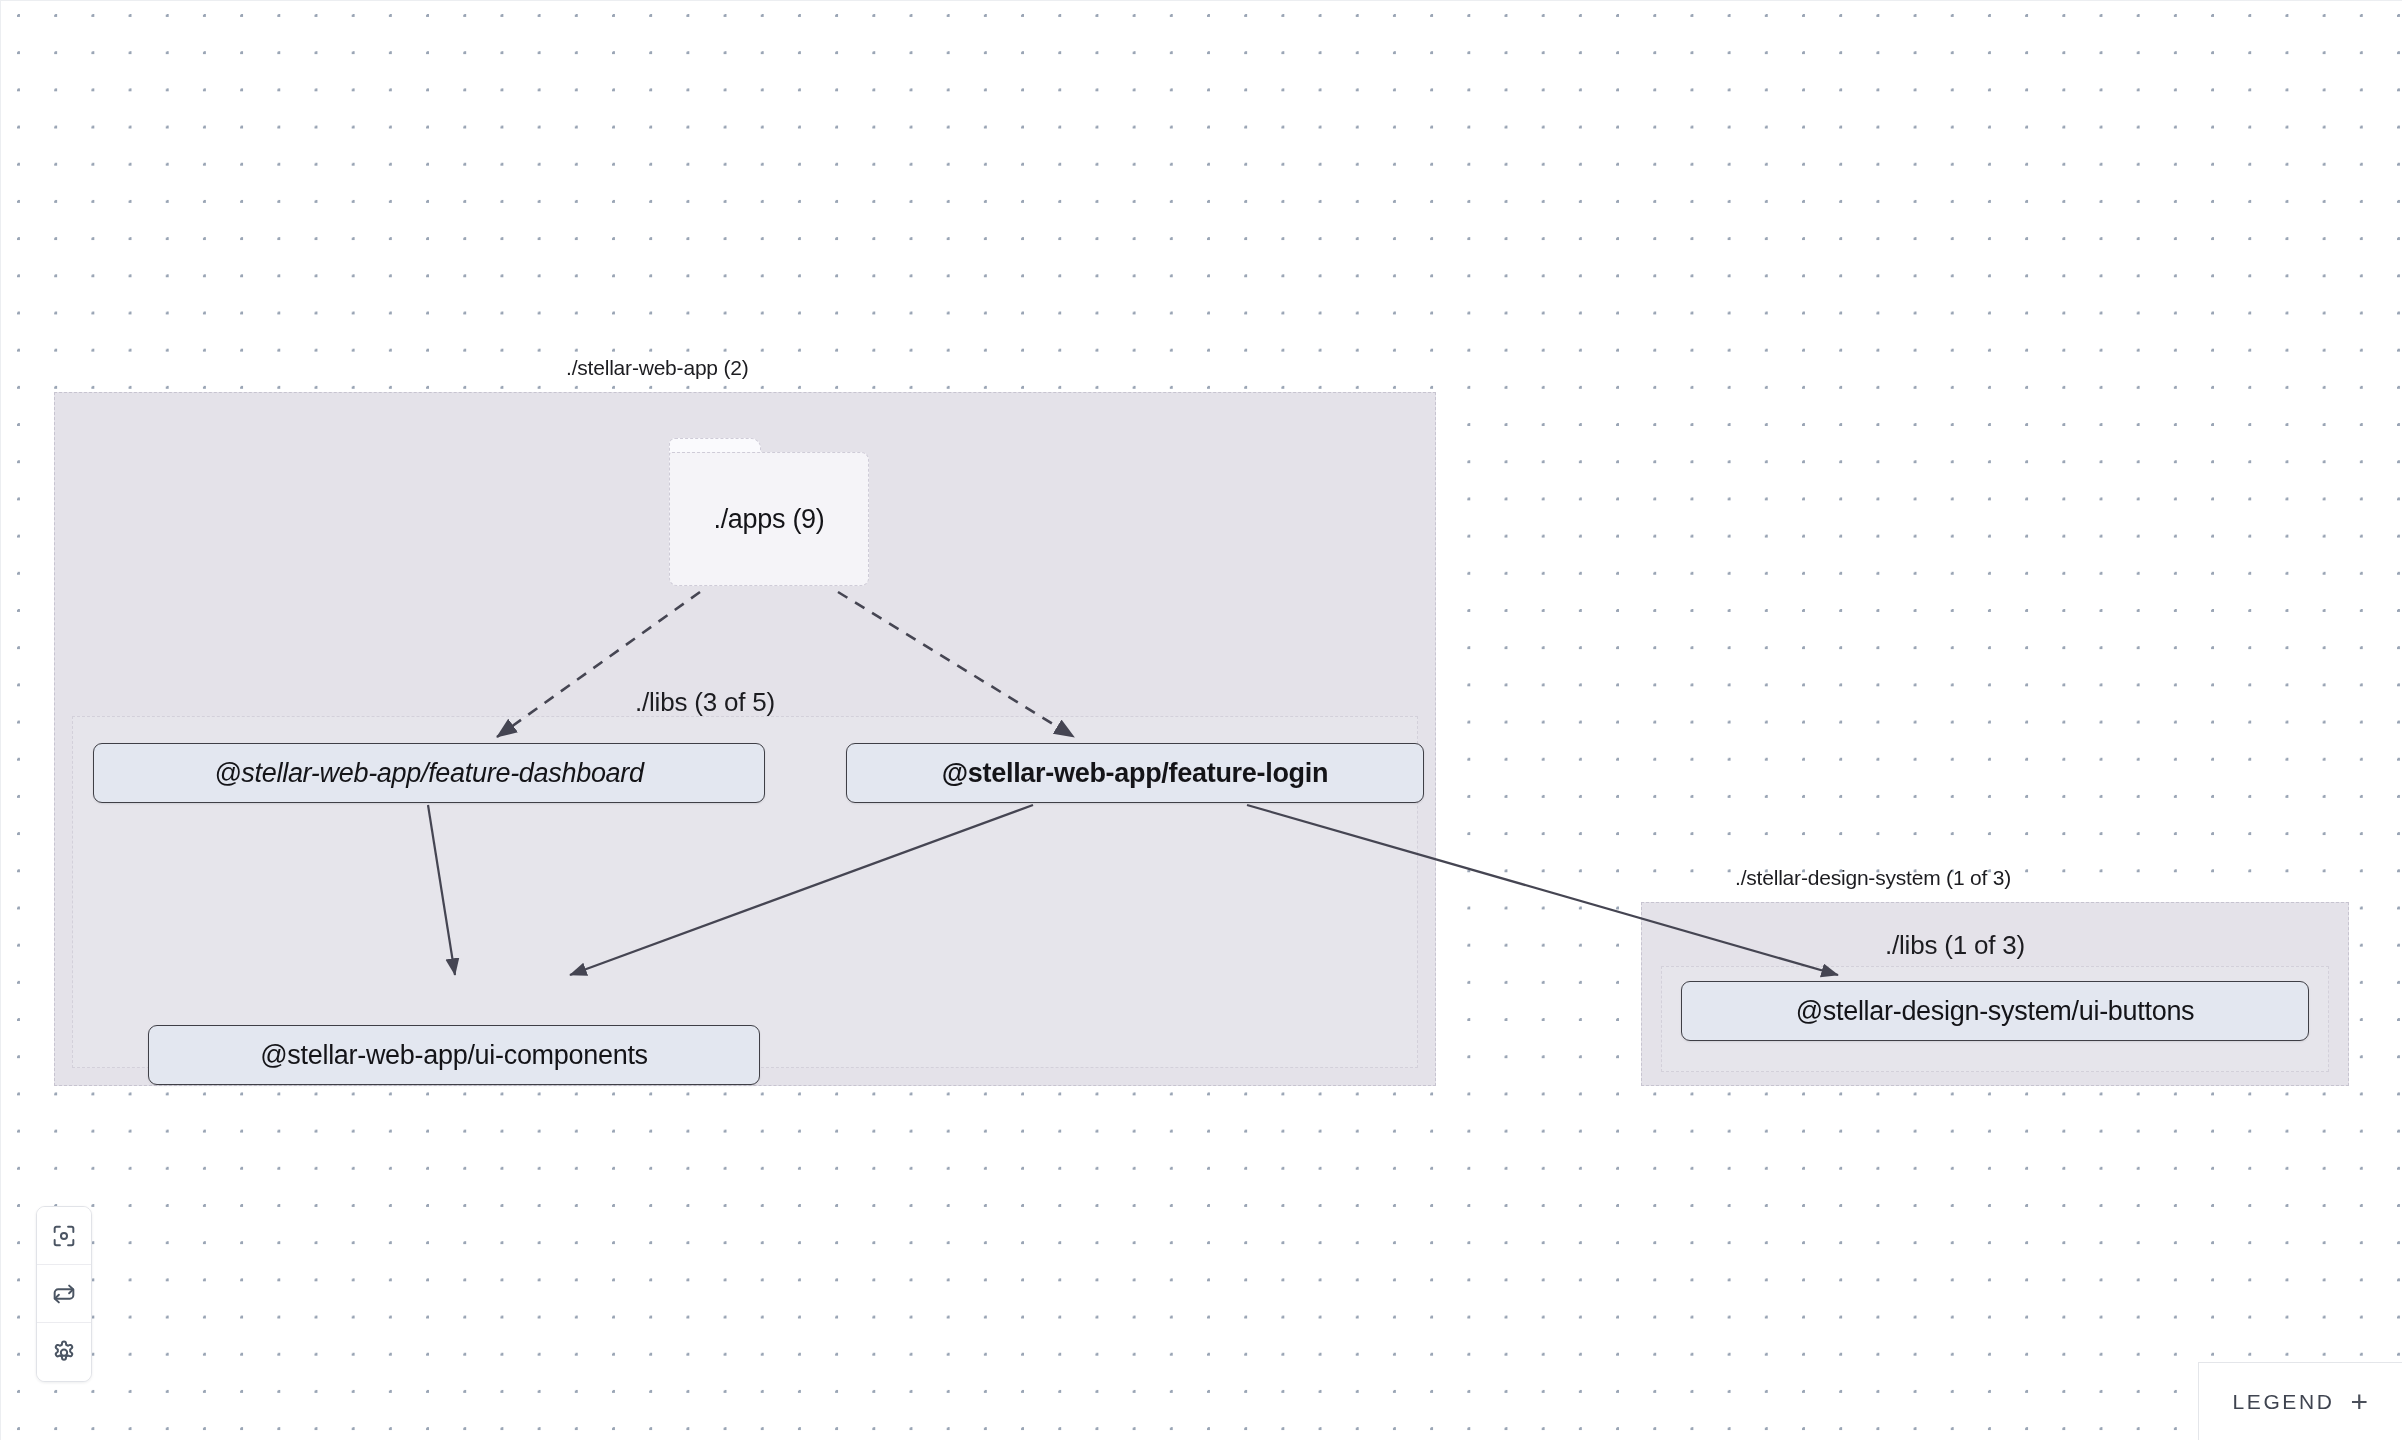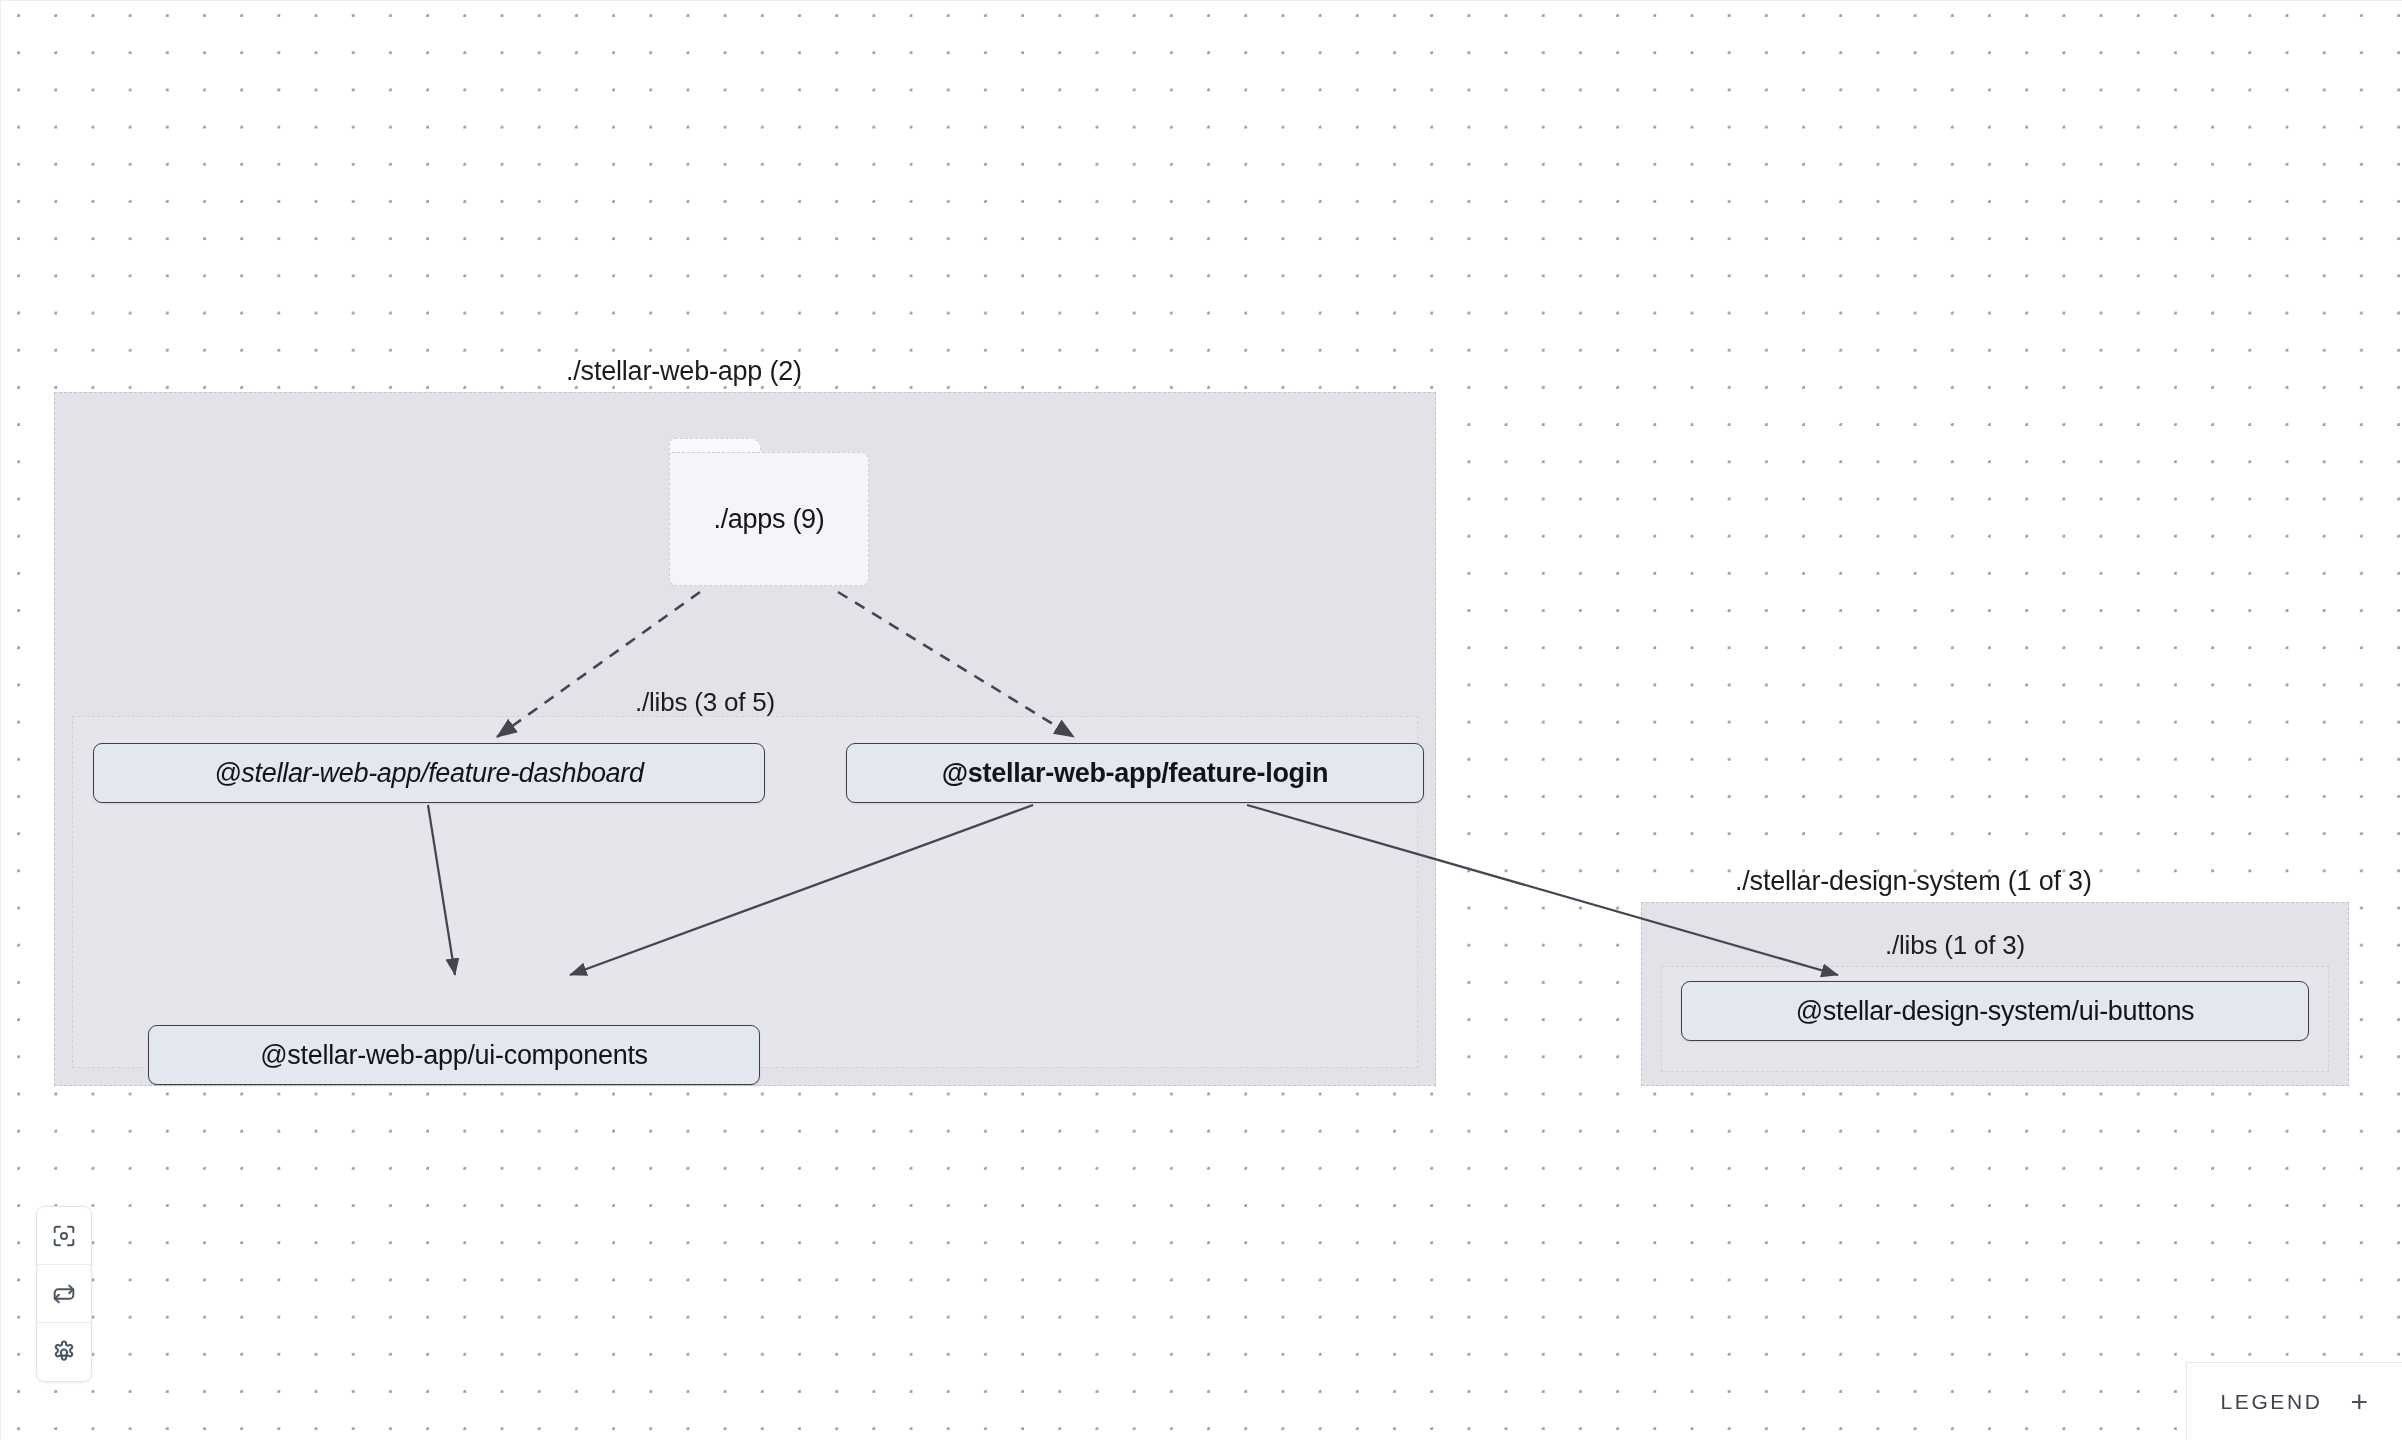--- a/index.html
+++ b/index.html
@@ -34,21 +34,21 @@
   
   .group {
     position: absolute;
     background: #e4e2e9;
     border: 1px dashed #c7c4d0;
     z-index: 1;
   }
   .group-title {
     position: absolute;
     white-space: nowrap;
-    font-size: 27px;
+    font-size: 21px;
     color: #1c1c20;
     letter-spacing: -0.2px;
   }
 
   .subgroup {
     position: absolute;
     background: rgba(255,255,255,0.10);
     border: 1px dashed #d3d0da;
     z-index: 2;
   }
@@ -141,21 +141,21 @@
     position: absolute;
     right: 0; bottom: 0;
     height: 78px;
     min-width: 200px;
     background: #ffffff;
     border-left: 1px solid #e4e6ea;
     border-top: 1px solid #e4e6ea;
     display: flex;
     align-items: center;
     justify-content: center;
-    gap: 28px;
+    gap: 16px;
     padding: 8px 34px;
     z-index: 20;
     cursor: pointer;
   }
   #legend-label {
     font-size: 21px;
     letter-spacing: 2.6px;
     color: #3f4450;
   }
   .legend-plus {

